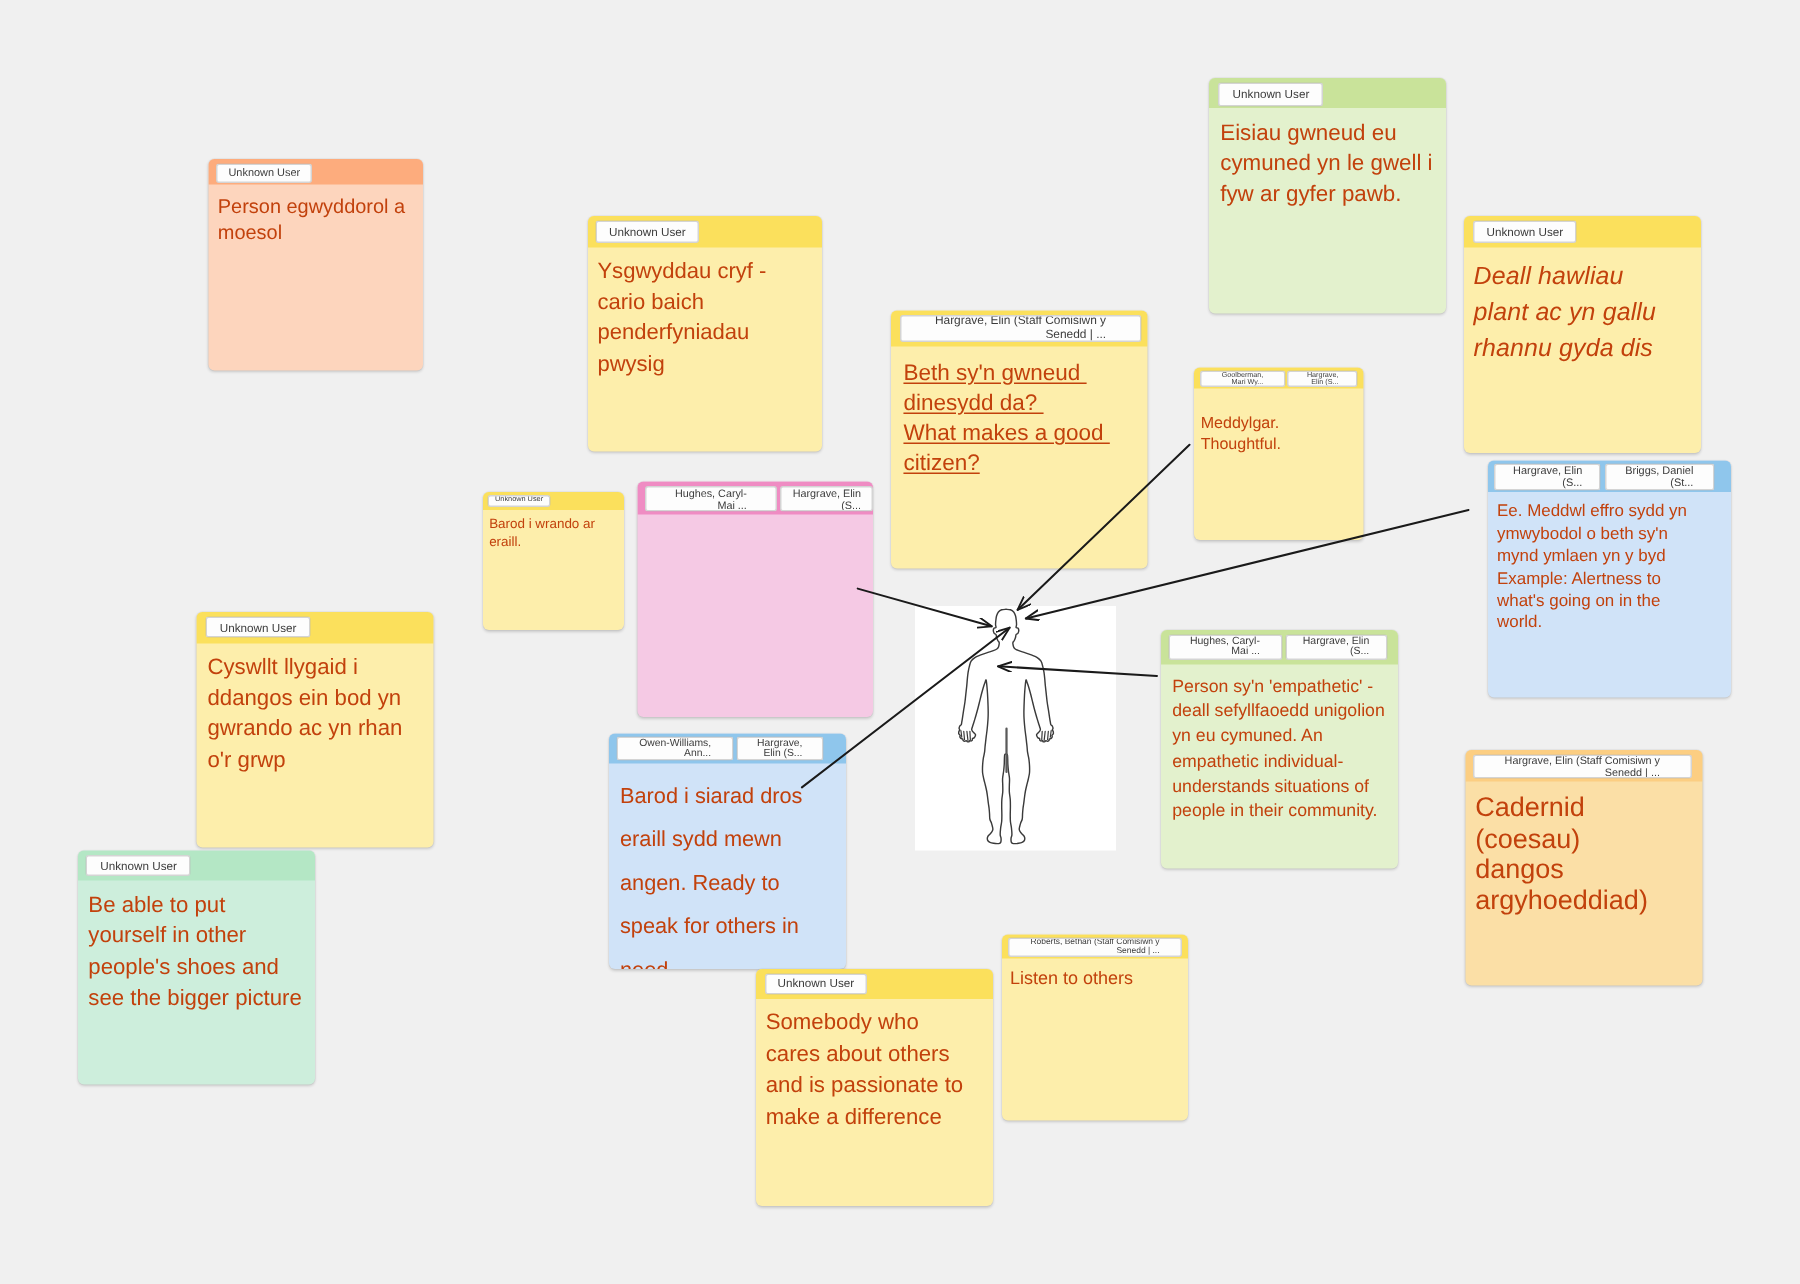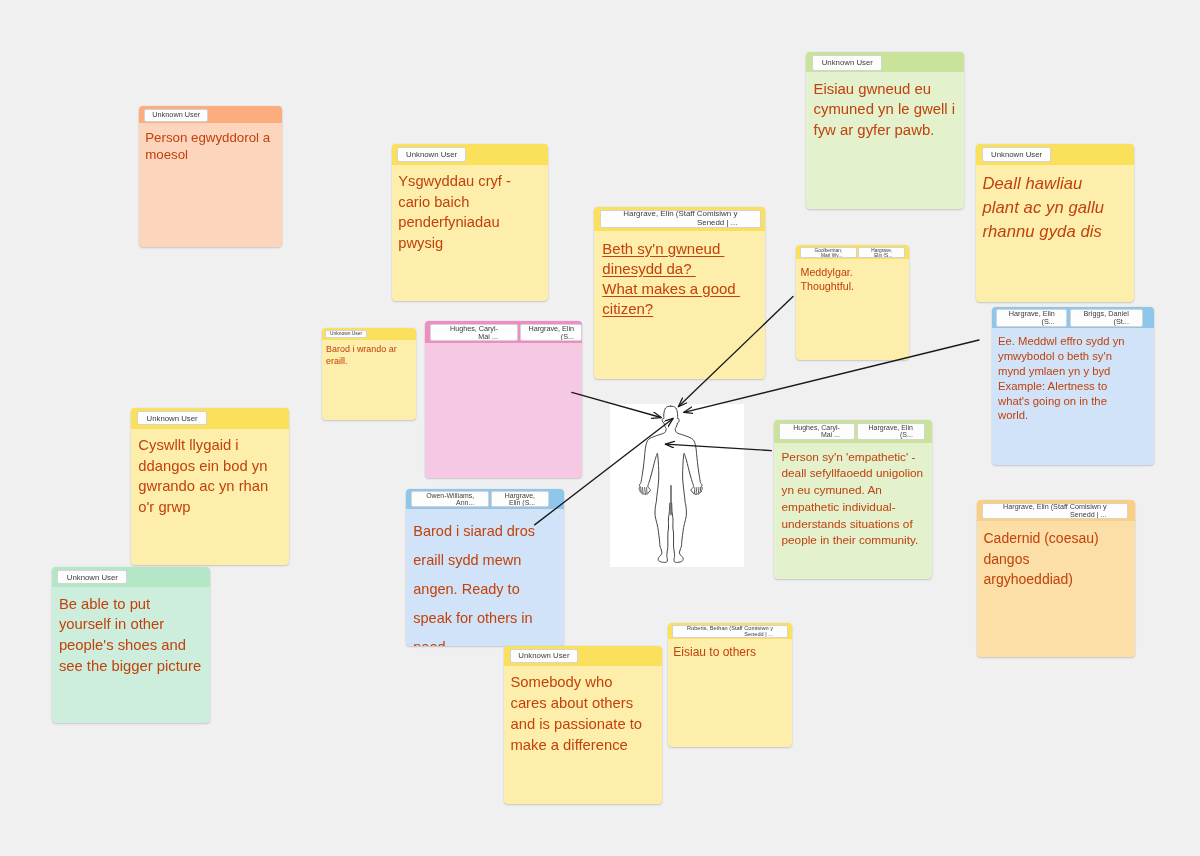--- a/index.html
+++ b/index.html
@@ -66,21 +66,21 @@
 What makes a good 
 citizen?</div>
   </div>
   <div class="note" style="left:795.5px;top:245.1px;width:113px;height:115px;background:#fdeeab;">
     <div class="note-header" style="height:14.3px;background:#fbe05c;padding-left:4.4px;padding-top:2.2px;gap:1.4px">
       <div class="tag" style="width:57px;height:10.9px;font-size:4.8px;line-height:5.0px">Goolberman,
 Mari Wy...</div>
       <div class="tag" style="width:47px;height:10.9px;font-size:4.8px;line-height:5.0px">Hargrave,
 Elin (S...</div>
     </div>
-    <div class="note-body" style="font-size:10.7px;line-height:13.6px;padding:7px 5px 0 5px">Meddylgar.
+    <div class="note-body" style="font-size:10.7px;line-height:13.6px;padding:17px 5px 0 5px">Meddylgar.
 Thoughtful.</div>
   </div>
   <div class="note" style="left:992px;top:306.7px;width:162px;height:158px;background:#d0e3f8;">
     <div class="note-header" style="height:21.7px;background:#8fc6ec;padding-left:4.3px;padding-top:2.8px;gap:2.4px">
       <div class="tag" style="width:71px;height:17.7px;font-size:7.3px;line-height:8.1px">Hargrave, Elin
 (S...</div>
       <div class="tag" style="width:73px;height:17.7px;font-size:7.3px;line-height:8.1px">Briggs, Daniel
 (St...</div>
     </div>
     <div class="note-body" style="font-size:11.3px;line-height:14.8px;padding:6px 6px 0 6px">Ee. Meddwl effro sydd yn
@@ -88,21 +88,21 @@
 mynd ymlaen yn y byd
 Example: Alertness to
 what's going on in the
 world.</div>
   </div>
   <div class="note" style="left:976.5px;top:500.4px;width:158px;height:157px;background:#fbdfa6;">
     <div class="note-header" style="height:21.1px;background:#fcce82;padding-left:5.0px;padding-top:2.2px;gap:2px">
       <div class="tag" style="width:146.7px;height:16.4px;font-size:7.21px;line-height:7.7px">Hargrave, Elin (Staff Comisiwn y
 Senedd | ...</div>
     </div>
-    <div class="note-body" style="font-size:14px;line-height:20.5px;padding:7px 7px 0 7px">Cadernid (coesau)
+    <div class="note-body" style="font-size:18px;line-height:20.5px;padding:7px 7px 0 7px">Cadernid (coesau)
 dangos
 argyhoeddiad)</div>
   </div>
   <div class="note" style="left:321.8px;top:327.6px;width:94.5px;height:92.8px;background:#fdeeab;">
     <div class="note-header" style="height:12.3px;background:#fbe05c;padding-left:3.5px;padding-top:2.1px;gap:1.5px">
       <div class="tag" style="width:41.5px;height:8.4px;font-size:4.9px;line-height:5.78px">Unknown User</div>
     </div>
     <div class="note-body" style="font-size:8.95px;line-height:11.8px;padding:4.6px 4.3px 0 4.3px">Barod i wrando ar
 eraill.</div>
   </div>
@@ -166,21 +166,21 @@
     <div class="note-body" style="font-size:14.8px;line-height:20.7px;padding:6.8px 6.9px 0 6.9px">Somebody who
 cares about others
 and is passionate to
 make a difference</div>
   </div>
   <div class="note" style="left:668.3px;top:623.4px;width:124px;height:124px;background:#fdeeab;">
     <div class="note-header" style="height:15.8px;background:#fbe05c;padding-left:3.9px;padding-top:1.4px;gap:1.5px">
       <div class="tag" style="width:115.6px;height:13.4px;font-size:5.65px;line-height:6.2px">Roberts, Bethan (Staff Comisiwn y
 Senedd | ...</div>
     </div>
-    <div class="note-body" style="font-size:12.0px;line-height:14.5px;padding:6px 5px 0 5px">Eisiau to others</div>
+    <div class="note-body" style="font-size:12.0px;line-height:14.5px;padding:6px 5px 0 5px">Listen to others</div>
   </div>
   <div class="imgbox" style="left:610px;top:404px;width:134px;height:163px;background:#ffffff">
     <svg viewBox="0 0 134 163" width="134" height="163">
         <path fill="#fff" stroke="#3a3a3a" stroke-width="0.95" stroke-linejoin="round" stroke-linecap="round" d="M60.7,2.2C61.18,2.25 62.75,2.20 63.60,2.50C64.45,2.80 65.23,3.33 65.80,4.00C66.37,4.67 66.72,5.58 67.00,6.50C67.28,7.42 67.38,8.53 67.50,9.50C67.62,10.47 67.72,11.48 67.70,12.30C67.68,13.12 67.25,14.00 67.40,14.40C67.55,14.80 68.30,14.37 68.60,14.70C68.90,15.03 69.20,15.82 69.20,16.40C69.20,16.98 68.90,17.77 68.60,18.20C68.30,18.63 67.67,18.53 67.40,19.00C67.13,19.47 67.20,20.33 67.00,21.00C66.80,21.67 66.48,22.45 66.20,23.00C65.92,23.55 65.45,23.90 65.30,24.30C65.15,24.70 65.23,24.92 65.30,25.40C65.37,25.88 65.48,26.68 65.70,27.20C65.92,27.72 66.02,28.07 66.60,28.50C67.18,28.93 68.03,29.35 69.20,29.80C70.37,30.25 72.13,30.70 73.60,31.20C75.07,31.70 76.68,32.27 78.00,32.80C79.32,33.33 80.50,33.73 81.50,34.40C82.50,35.07 83.38,35.80 84.00,36.80C84.62,37.80 84.87,39.17 85.20,40.40C85.53,41.63 85.78,42.83 86.00,44.20C86.22,45.57 86.35,47.10 86.50,48.60C86.65,50.10 86.73,51.53 86.90,53.20C87.07,54.87 87.30,56.80 87.50,58.60C87.70,60.40 87.87,62.27 88.10,64.00C88.33,65.73 88.65,67.40 88.90,69.00C89.15,70.60 89.38,72.22 89.60,73.60C89.82,74.98 90.03,76.37 90.20,77.30C90.37,78.23 90.38,78.75 90.60,79.20C90.82,79.65 91.27,79.62 91.50,80.00C91.73,80.38 92.00,81.05 92.00,81.50C92.00,81.95 91.48,82.37 91.50,82.70C91.52,83.03 91.98,83.08 92.10,83.50C92.22,83.92 92.33,84.73 92.20,85.20C92.07,85.67 91.42,85.95 91.30,86.30C91.18,86.65 91.58,86.97 91.50,87.30C91.42,87.63 91.12,88.07 90.80,88.30C90.48,88.53 89.85,88.48 89.60,88.70C89.35,88.92 89.53,89.35 89.30,89.60C89.07,89.85 88.55,90.17 88.20,90.20C87.85,90.23 87.47,89.77 87.20,89.80C86.93,89.83 86.88,90.28 86.60,90.40C86.32,90.52 85.78,90.62 85.50,90.50C85.22,90.38 85.13,89.78 84.90,89.70C84.67,89.62 84.38,90.05 84.10,90.00C83.82,89.95 83.37,89.67 83.20,89.40C83.03,89.13 83.30,88.65 83.10,88.40C82.90,88.15 82.30,88.15 82.00,87.90C81.70,87.65 81.45,87.27 81.30,86.90C81.15,86.53 80.98,86.07 81.10,85.70C81.22,85.33 81.68,85.05 82.00,84.70C82.32,84.35 82.73,84.00 83.00,83.60C83.27,83.20 83.57,82.77 83.60,82.30C83.63,81.83 83.40,81.47 83.20,80.80C83.00,80.13 82.68,79.20 82.40,78.30C82.12,77.40 81.82,76.45 81.50,75.40C81.18,74.35 80.85,73.23 80.50,72.00C80.15,70.77 79.77,69.40 79.40,68.00C79.03,66.60 78.65,65.02 78.30,63.60C77.95,62.18 77.63,60.80 77.30,59.50C76.97,58.20 76.62,56.92 76.30,55.80C75.98,54.68 75.68,53.67 75.40,52.80C75.12,51.93 74.83,51.18 74.60,50.60C74.37,50.02 74.17,49.07 74.00,49.30C73.83,49.53 73.73,50.80 73.60,52.00C73.47,53.20 73.32,54.92 73.20,56.50C73.08,58.08 72.98,59.83 72.90,61.50C72.82,63.17 72.75,64.92 72.70,66.50C72.65,68.08 72.60,69.58 72.60,71.00C72.60,72.42 72.63,73.67 72.70,75.00C72.77,76.33 72.88,77.67 73.00,79.00C73.12,80.33 73.25,81.70 73.40,83.00C73.55,84.30 73.75,85.58 73.90,86.80C74.05,88.02 74.17,89.13 74.30,90.30C74.43,91.47 74.58,92.63 74.70,93.80C74.82,94.97 74.82,96.05 75.00,97.30C75.18,98.55 75.60,100.10 75.80,101.30C76.00,102.50 76.10,103.38 76.20,104.50C76.30,105.62 76.38,106.83 76.40,108.00C76.42,109.17 76.45,110.25 76.30,111.50C76.15,112.75 75.80,114.17 75.50,115.50C75.20,116.83 74.82,118.17 74.50,119.50C74.18,120.83 73.85,122.17 73.60,123.50C73.35,124.83 73.18,126.17 73.00,127.50C72.82,128.83 72.67,130.25 72.50,131.50C72.33,132.75 72.13,133.83 72.00,135.00C71.87,136.17 71.78,137.33 71.70,138.50C71.62,139.67 71.70,141.00 71.50,142.00C71.30,143.00 70.78,143.67 70.50,144.50C70.22,145.33 69.97,146.25 69.80,147.00C69.63,147.75 69.42,148.37 69.50,149.00C69.58,149.63 69.93,150.25 70.30,150.80C70.67,151.35 71.28,151.83 71.70,152.30C72.12,152.77 72.55,153.15 72.80,153.60C73.05,154.05 73.20,154.52 73.20,155.00C73.20,155.48 73.10,156.07 72.80,156.50C72.50,156.93 72.03,157.32 71.40,157.60C70.77,157.88 69.80,158.07 69.00,158.20C68.20,158.33 67.27,158.40 66.60,158.40C65.93,158.40 65.40,158.37 65.00,158.20C64.60,158.03 64.37,157.77 64.20,157.40C64.03,157.03 64.02,156.50 64.00,156.00C63.98,155.50 64.00,154.98 64.10,154.40C64.20,153.82 64.57,153.57 64.60,152.50C64.63,151.43 64.47,149.50 64.30,148.00C64.13,146.50 63.73,145.00 63.60,143.50C63.47,142.00 63.50,140.58 63.50,139.00C63.50,137.42 63.60,135.67 63.60,134.00C63.60,132.33 63.62,130.67 63.50,129.00C63.38,127.33 63.00,125.58 62.90,124.00C62.80,122.42 62.88,121.00 62.90,119.50C62.92,118.00 63.10,116.58 63.00,115.00C62.90,113.42 62.48,111.58 62.30,110.00C62.12,108.42 61.98,106.83 61.90,105.50C61.82,104.17 61.87,103.08 61.80,102.00C61.73,100.92 61.82,99.50 61.50,99.00C61.18,98.50 60.22,98.50 59.90,99.00C59.58,99.50 59.67,100.92 59.60,102.00C59.53,103.08 59.58,104.17 59.50,105.50C59.42,106.83 59.28,108.42 59.10,110.00C58.92,111.58 58.50,113.42 58.40,115.00C58.30,116.58 58.48,118.00 58.50,119.50C58.52,121.00 58.60,122.42 58.50,124.00C58.40,125.58 58.02,127.33 57.90,129.00C57.78,130.67 57.80,132.33 57.80,134.00C57.80,135.67 57.90,137.42 57.90,139.00C57.90,140.58 57.93,142.00 57.80,143.50C57.67,145.00 57.27,146.50 57.10,148.00C56.93,149.50 56.77,151.43 56.80,152.50C56.83,153.57 57.20,153.82 57.30,154.40C57.40,154.98 57.42,155.50 57.40,156.00C57.38,156.50 57.37,157.03 57.20,157.40C57.03,157.77 56.80,158.03 56.40,158.20C56.00,158.37 55.47,158.40 54.80,158.40C54.13,158.40 53.20,158.33 52.40,158.20C51.60,158.07 50.63,157.88 50.00,157.60C49.37,157.32 48.90,156.93 48.60,156.50C48.30,156.07 48.20,155.48 48.20,155.00C48.20,154.52 48.35,154.05 48.60,153.60C48.85,153.15 49.28,152.77 49.70,152.30C50.12,151.83 50.73,151.35 51.10,150.80C51.47,150.25 51.82,149.63 51.90,149.00C51.98,148.37 51.77,147.75 51.60,147.00C51.43,146.25 51.18,145.33 50.90,144.50C50.62,143.67 50.10,143.00 49.90,142.00C49.70,141.00 49.78,139.67 49.70,138.50C49.62,137.33 49.53,136.17 49.40,135.00C49.27,133.83 49.07,132.75 48.90,131.50C48.73,130.25 48.58,128.83 48.40,127.50C48.22,126.17 48.05,124.83 47.80,123.50C47.55,122.17 47.22,120.83 46.90,119.50C46.58,118.17 46.20,116.83 45.90,115.50C45.60,114.17 45.25,112.75 45.10,111.50C44.95,110.25 44.98,109.17 45.00,108.00C45.02,106.83 45.10,105.62 45.20,104.50C45.30,103.38 45.40,102.50 45.60,101.30C45.80,100.10 46.22,98.55 46.40,97.30C46.58,96.05 46.58,94.97 46.70,93.80C46.82,92.63 46.97,91.47 47.10,90.30C47.23,89.13 47.35,88.02 47.50,86.80C47.65,85.58 47.85,84.30 48.00,83.00C48.15,81.70 48.28,80.33 48.40,79.00C48.52,77.67 48.63,76.33 48.70,75.00C48.77,73.67 48.80,72.42 48.80,71.00C48.80,69.58 48.75,68.08 48.70,66.50C48.65,64.92 48.58,63.17 48.50,61.50C48.42,59.83 48.32,58.08 48.20,56.50C48.08,54.92 47.93,53.20 47.80,52.00C47.67,50.80 47.57,49.53 47.40,49.30C47.23,49.07 47.03,50.02 46.80,50.60C46.57,51.18 46.28,51.93 46.00,52.80C45.72,53.67 45.42,54.68 45.10,55.80C44.78,56.92 44.43,58.20 44.10,59.50C43.77,60.80 43.45,62.18 43.10,63.60C42.75,65.02 42.37,66.60 42.00,68.00C41.63,69.40 41.25,70.77 40.90,72.00C40.55,73.23 40.22,74.35 39.90,75.40C39.58,76.45 39.28,77.40 39.00,78.30C38.72,79.20 38.40,80.13 38.20,80.80C38.00,81.47 37.77,81.83 37.80,82.30C37.83,82.77 38.13,83.20 38.40,83.60C38.67,84.00 39.08,84.35 39.40,84.70C39.72,85.05 40.18,85.33 40.30,85.70C40.42,86.07 40.25,86.53 40.10,86.90C39.95,87.27 39.70,87.65 39.40,87.90C39.10,88.15 38.50,88.15 38.30,88.40C38.10,88.65 38.37,89.13 38.20,89.40C38.03,89.67 37.58,89.95 37.30,90.00C37.02,90.05 36.73,89.62 36.50,89.70C36.27,89.78 36.18,90.38 35.90,90.50C35.62,90.62 35.08,90.52 34.80,90.40C34.52,90.28 34.47,89.83 34.20,89.80C33.93,89.77 33.55,90.23 33.20,90.20C32.85,90.17 32.33,89.85 32.10,89.60C31.87,89.35 32.05,88.92 31.80,88.70C31.55,88.48 30.92,88.53 30.60,88.30C30.28,88.07 29.98,87.63 29.90,87.30C29.82,86.97 30.22,86.65 30.10,86.30C29.98,85.95 29.33,85.67 29.20,85.20C29.07,84.73 29.18,83.92 29.30,83.50C29.42,83.08 29.88,83.03 29.90,82.70C29.92,82.37 29.40,81.95 29.40,81.50C29.40,81.05 29.67,80.38 29.90,80.00C30.13,79.62 30.58,79.65 30.80,79.20C31.02,78.75 31.03,78.23 31.20,77.30C31.37,76.37 31.58,74.98 31.80,73.60C32.02,72.22 32.25,70.60 32.50,69.00C32.75,67.40 33.07,65.73 33.30,64.00C33.53,62.27 33.70,60.40 33.90,58.60C34.10,56.80 34.33,54.87 34.50,53.20C34.67,51.53 34.75,50.10 34.90,48.60C35.05,47.10 35.18,45.57 35.40,44.20C35.62,42.83 35.87,41.63 36.20,40.40C36.53,39.17 36.78,37.80 37.40,36.80C38.02,35.80 38.90,35.07 39.90,34.40C40.90,33.73 42.08,33.33 43.40,32.80C44.72,32.27 46.33,31.70 47.80,31.20C49.27,30.70 51.03,30.25 52.20,29.80C53.37,29.35 54.22,28.93 54.80,28.50C55.38,28.07 55.48,27.72 55.70,27.20C55.92,26.68 56.03,25.88 56.10,25.40C56.17,24.92 56.25,24.70 56.10,24.30C55.95,23.90 55.48,23.55 55.20,23.00C54.92,22.45 54.60,21.67 54.40,21.00C54.20,20.33 54.27,19.47 54.00,19.00C53.73,18.53 53.10,18.63 52.80,18.20C52.50,17.77 52.20,16.98 52.20,16.40C52.20,15.82 52.50,15.03 52.80,14.70C53.10,14.37 53.85,14.80 54.00,14.40C54.15,14.00 53.72,13.12 53.70,12.30C53.68,11.48 53.78,10.47 53.90,9.50C54.02,8.53 54.12,7.42 54.40,6.50C54.68,5.58 55.03,4.67 55.60,4.00C56.17,3.33 56.95,2.80 57.80,2.50C58.65,2.20 60.22,2.25 60.70,2.20C61.18,2.15 60.22,2.15 60.70,2.20Z"></path>
         <path fill="none" stroke="#3a3a3a" stroke-width="0.8" stroke-linecap="round" d="M90.8,83.0L90.2,87.5M30.6,83.0L31.2,87.5M88.9,83.5L88.4,89.0M32.5,83.5L33.0,89.0M86.8,83.5L86.1,89.6M34.6,83.5L35.3,89.6M84.8,83.6L84.5,88.9M36.6,83.6L36.9,88.9"></path>
         <path fill="none" stroke="#5a5a5a" stroke-width="1.5" stroke-linecap="round" d="M61.0,81.8 L61.0,110.6"></path>
       </svg>
   </div>
   <svg class="arrows" viewBox="0 0 1200 856">
     <defs>

